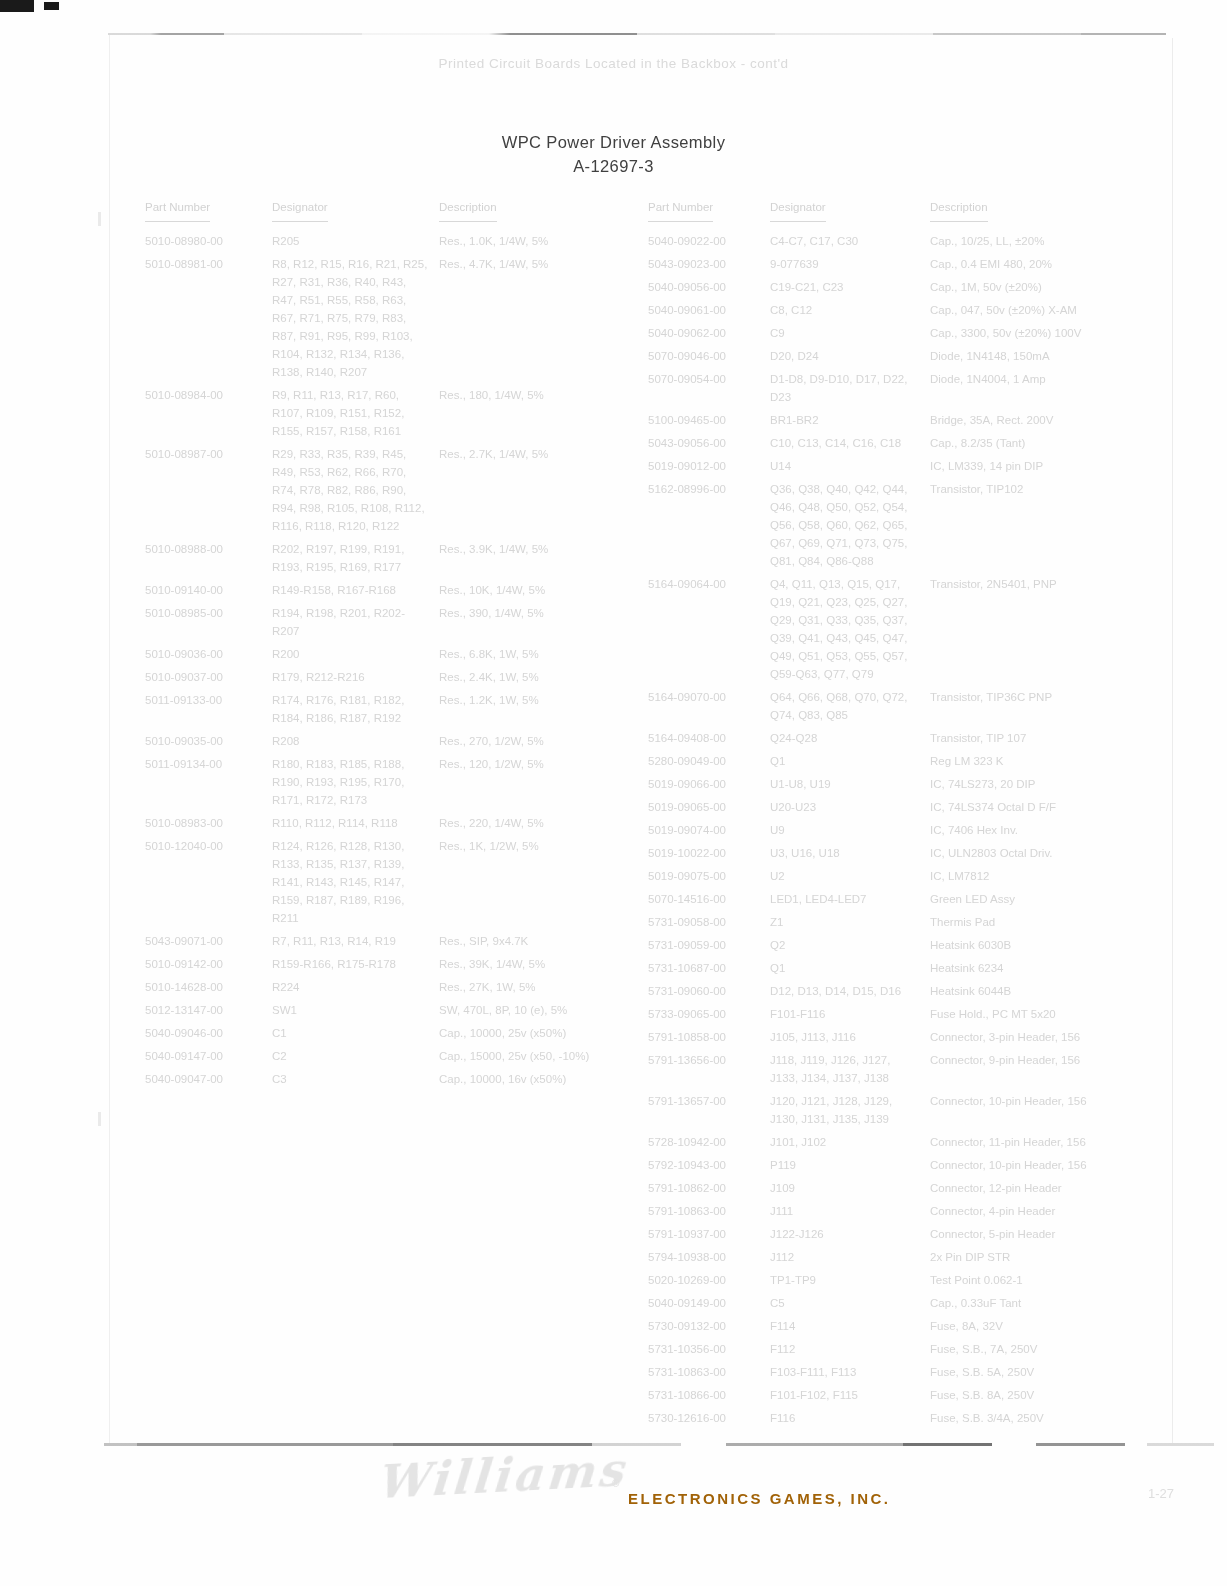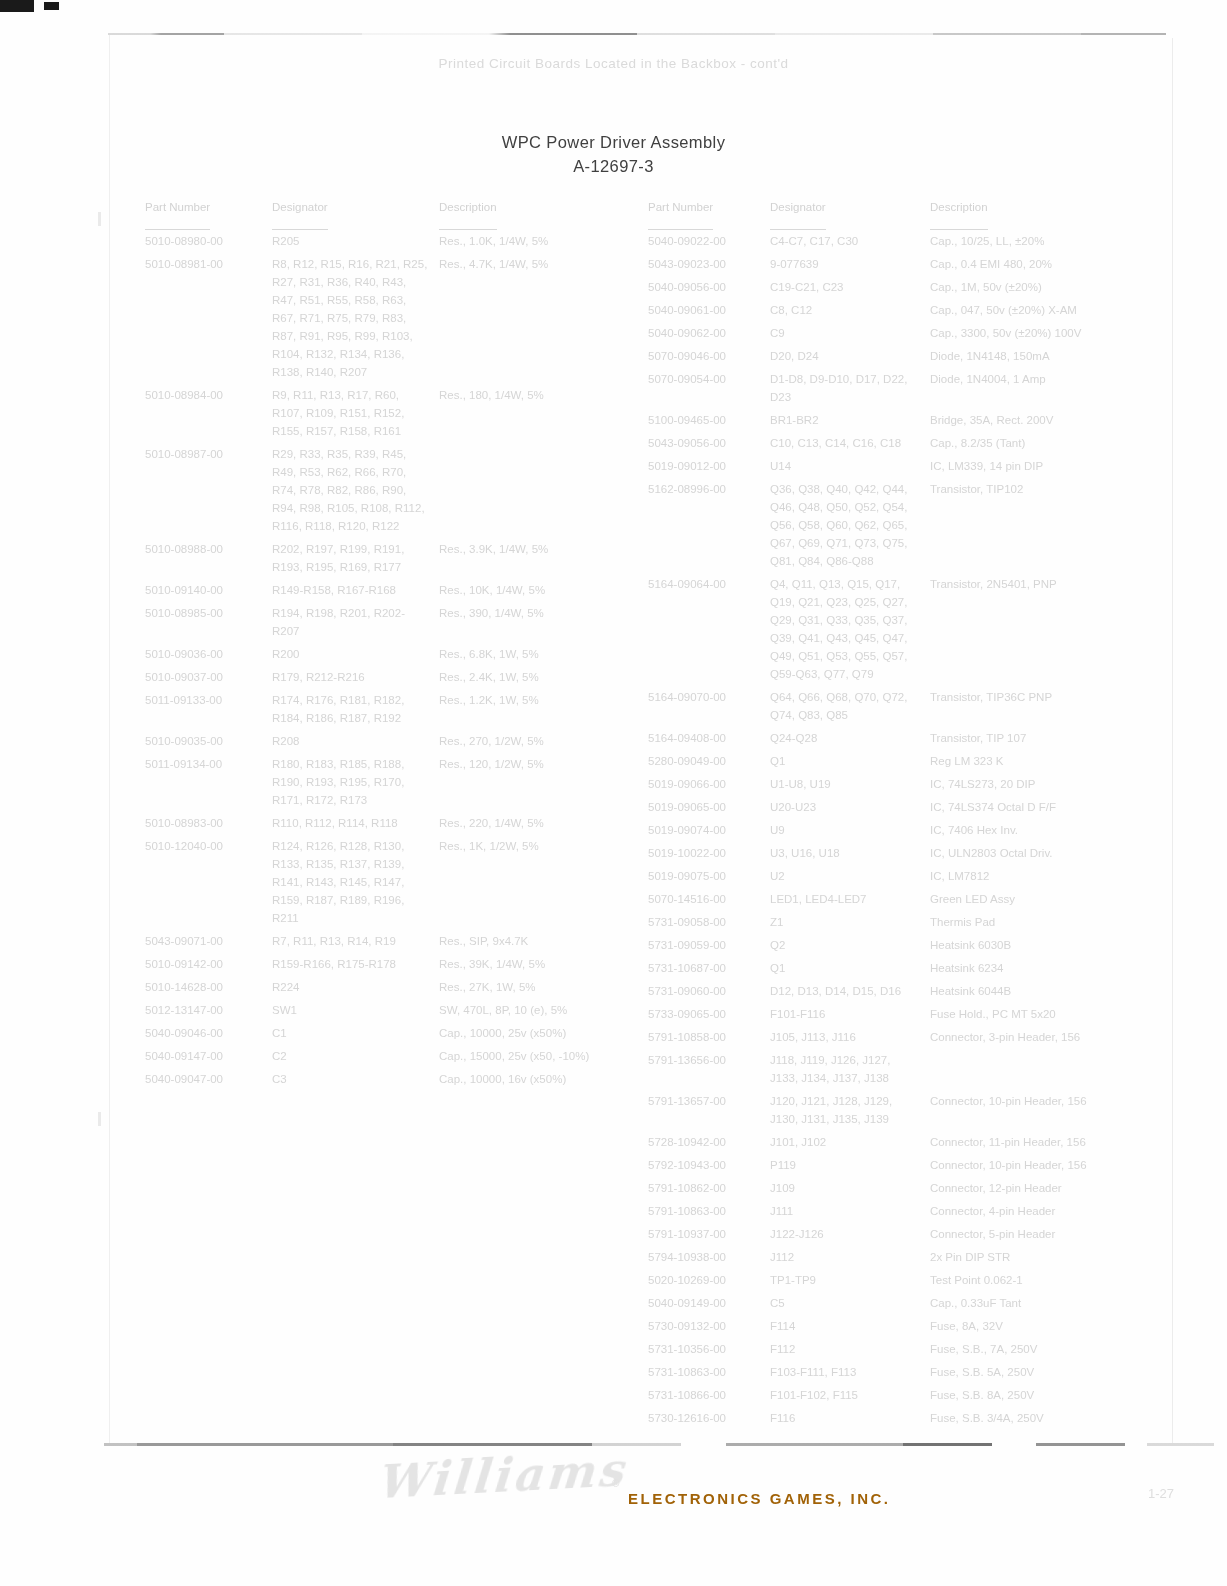--- a/index.html
+++ b/index.html
@@ -56,21 +56,21 @@
     text-align:center;font-size:16.5px;line-height:24px;color:#404040;letter-spacing:.4px;
   }
   
   .parts-table{position:absolute;top:198px;font-size:11.5px;line-height:18px;}
   .parts-table.left{left:145px;width:505px;}
   .parts-table.right{left:648px;width:522px;}
   .thead{display:grid;margin-bottom:16px;color:#d2d2d2;}
   .parts-table.left .thead, .parts-table.left .trow{grid-template-columns:127px 167px 1fr;}
   .parts-table.right .thead, .parts-table.right .trow{grid-template-columns:122px 160px 1fr;}
   .thead span{justify-self:start;}
-  .thead span u{text-decoration:none;border-bottom:1px solid #d8d8d8;padding-bottom:16px;}
+  .thead span u{text-decoration:none;border-bottom:1px solid #d8d8d8;padding-bottom:8px;}
   .trow{display:grid;margin-bottom:5px;}
   .trow .cell{padding-right:10px;}
   .trow .desc{white-space:nowrap;}
 
   
   .footer-logo{
     position:absolute;left:378px;top:1448px;width:260px;height:90px;
     font-family:"DejaVu Serif", serif;font-style:italic;font-weight:bold;
     font-size:46px;color:#e4e4e4;transform:rotate(-3deg) skewX(-10deg);
     letter-spacing:3px;filter:blur(0.5px);
@@ -121,20 +121,21 @@
           <div class="cell desc">Res., 4.7K, 1/4W, 5%</div>
         </div>
         <div class="trow">
           <div class="cell">5010-08984-00</div>
           <div class="cell">R9, R11, R13, R17, R60, R107, R109, R151, R152, R155, R157, R158, R161</div>
           <div class="cell desc">Res., 180, 1/4W, 5%</div>
         </div>
         <div class="trow">
           <div class="cell">5010-08987-00</div>
           <div class="cell">R29, R33, R35, R39, R45, R49, R53, R62, R66, R70, R74, R78, R82, R86, R90, R94, R98, R105, R108, R112, R116, R118, R120, R122</div>
+          <div class="cell desc">Res., 2.7K, 1/4W, 5%</div>
         </div>
         <div class="trow">
           <div class="cell">5010-08988-00</div>
           <div class="cell">R202, R197, R199, R191, R193, R195, R169, R177</div>
           <div class="cell desc">Res., 3.9K, 1/4W, 5%</div>
         </div>
         <div class="trow">
           <div class="cell">5010-09140-00</div>
           <div class="cell">R149-R158, R167-R168</div>
           <div class="cell desc">Res., 10K, 1/4W, 5%</div>
@@ -355,20 +356,21 @@
           <div class="cell desc">Fuse Hold., PC MT 5x20</div>
         </div>
         <div class="trow">
           <div class="cell">5791-10858-00</div>
           <div class="cell">J105, J113, J116</div>
           <div class="cell desc">Connector, 3-pin Header, 156</div>
         </div>
         <div class="trow">
           <div class="cell">5791-13656-00</div>
           <div class="cell">J118, J119, J126, J127, J133, J134, J137, J138</div>
+          <div class="cell desc">Connector, 9-pin Header, 156</div>
         </div>
         <div class="trow">
           <div class="cell">5791-13657-00</div>
           <div class="cell">J120, J121, J128, J129, J130, J131, J135, J139</div>
           <div class="cell desc">Connector, 10-pin Header, 156</div>
         </div>
         <div class="trow">
           <div class="cell">5728-10942-00</div>
           <div class="cell">J101, J102</div>
           <div class="cell desc">Connector, 11-pin Header, 156</div>

